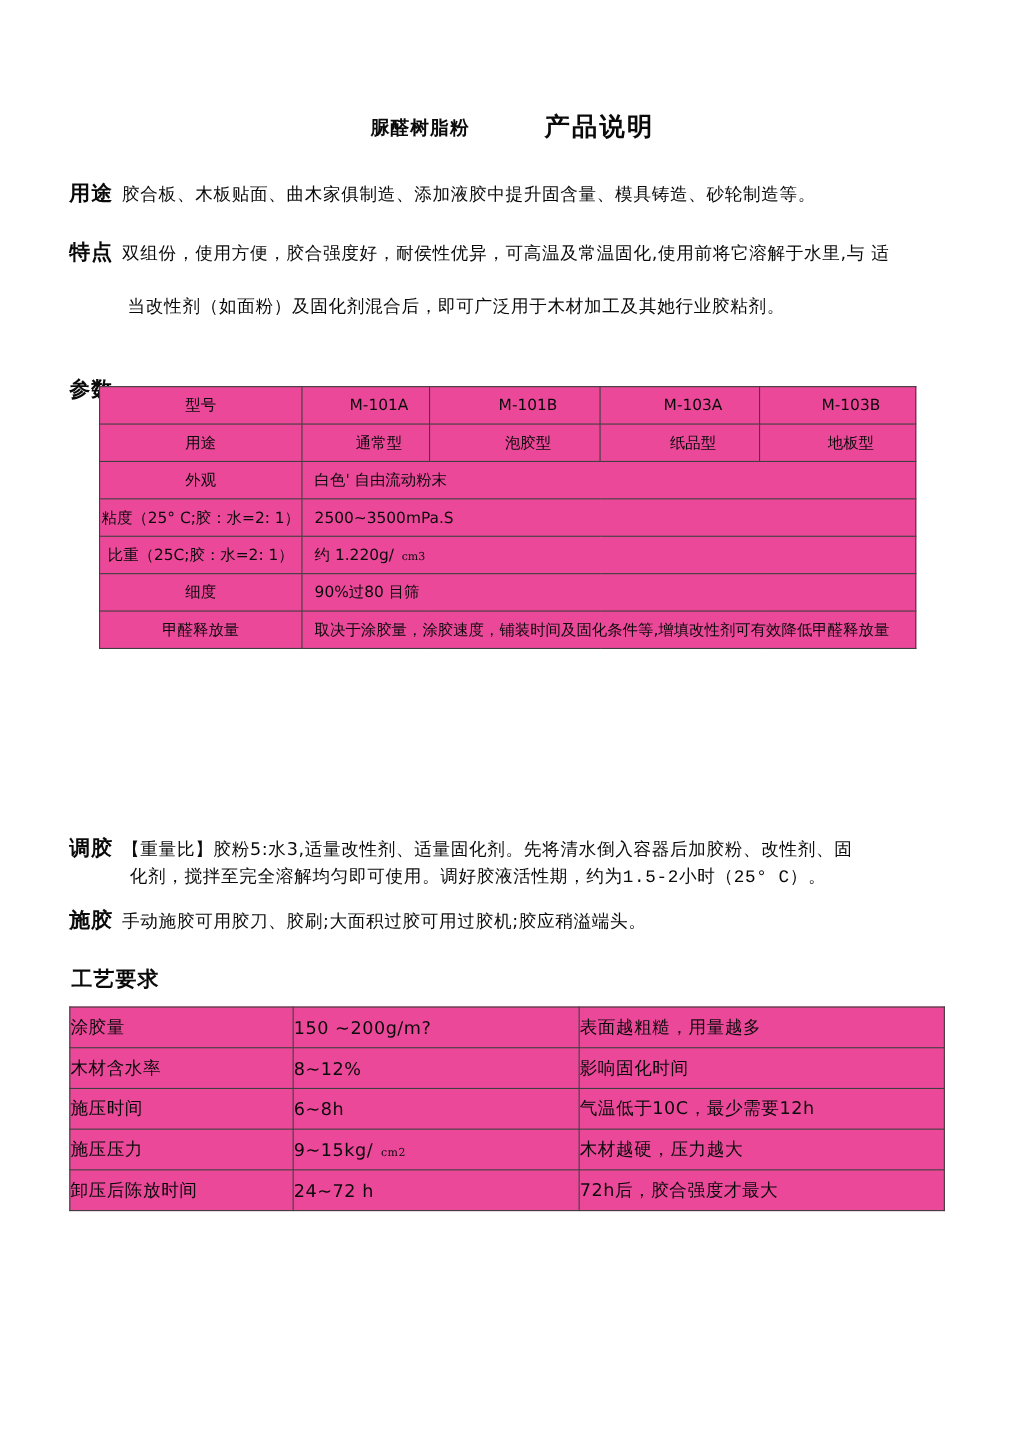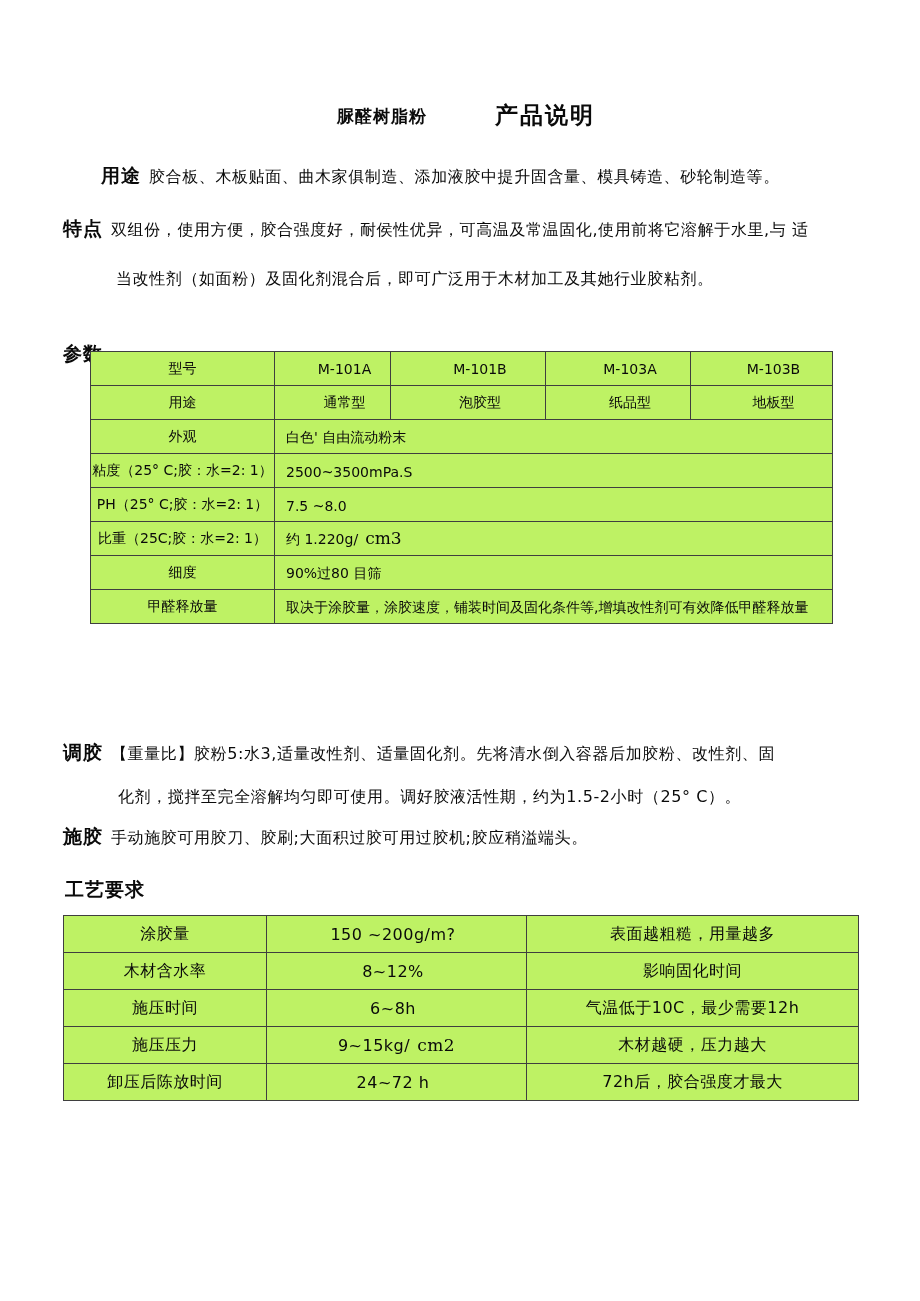--- a/index.html
+++ b/index.html
@@ -14,43 +14,43 @@
   }
   .abs { position:absolute; white-space:nowrap; }
 
   .h-sub  { font-size:17px; font-weight:bold; letter-spacing:1px; }
   .h-main { font-size:23px; font-weight:bold; letter-spacing:2px; }
 
   .sec-label { font-weight:bold; font-size:19px; letter-spacing:1px; }
   .body-text { font-size:16px; letter-spacing:0.6px; }
   .gap { display:inline-block; width:8px; }
 
-  table { border-collapse:collapse; table-layout:fixed; background:#bef264; }
+  table { border-collapse:collapse; table-layout:fixed; background:#ec4899; }
   td { border:1px solid #3f3f3f; overflow:hidden; white-space:nowrap; }
 
   .t1 { width:742px; font-size:14px; }
   .t1 td { height:34px; }
   .t1 .lbl { text-align:center; }
   .t1 .ctr { text-align:center;padding-left:24px; }
   .t1 .val { text-align:left; padding-left:11px; }
 
   .t2 { width:795px; font-size:16px; }
-  .t2 td { height:37px; text-align:center; letter-spacing:0.5px; }
+  .t2 td { height:37px; letter-spacing:0.5px; }
 
-  .sub-unit { font-size:17px; font-family:"DejaVu Serif", serif; margin-left:7px; }
+  .sub-unit { font-size:10px; font-family:"DejaVu Serif", serif; margin-left:7px; }
 </style>
 </head>
 <body>
 
 <div class="page">
 
   <span class="abs h-sub" style="left:337px; top:105px;">脲醛树脂粉</span>
   <span class="abs h-main" style="left:495px; top:100px;">产品说明</span>
 
-  <div class="abs" style="left:63px; top:163px;margin-left:38px;">
+  <div class="abs" style="left:63px; top:163px;">
     <span class="sec-label">用途</span><span class="gap"></span><span class="body-text">胶合板、木板贴面、曲木家俱制造、添加液胶中提升固含量、模具铸造、砂轮制造等。</span>
   </div>
 
   <div class="abs" style="left:63px; top:216px;">
     <span class="sec-label">特点</span><span class="gap"></span><span class="body-text">双组份，使用方便，胶合强度好，耐侯性优异，可高温及常温固化,使用前将它溶解于水里,与 适</span>
   </div>
   <div class="abs body-text" style="left:116px; top:269px;">当改性剂（如面粉）及固化剂混合后，即可广泛用于木材加工及其她行业胶粘剂。</div>
 
   <div class="abs sec-label" style="left:63px; top:313px;margin-top:28px;">参数</div>
 
@@ -79,43 +79,39 @@
     </tr>
     <tr>
       <td class="lbl">外观</td>
       <td class="val" colspan="4"><span>白色' 自由流动粉末</span><span class="sub-unit"></span></td>
     </tr>
     <tr>
       <td class="lbl">粘度（25° C;胶：水=2: 1）</td>
       <td class="val" colspan="4"><span>2500~3500mPa.S</span><span class="sub-unit"></span></td>
     </tr>
     <tr>
-      <td class="lbl">PH（25° C;胶：水=2: 1）</td>
-      <td class="val" colspan="4"><span>7.5 ~8.0</span><span class="sub-unit"></span></td>
-    </tr>
-    <tr>
       <td class="lbl">比重（25C;胶：水=2: 1）</td>
       <td class="val" colspan="4"><span>约 1.220g/</span><span class="sub-unit">cm3</span></td>
     </tr>
     <tr>
       <td class="lbl">细度</td>
       <td class="val" colspan="4"><span>90%过80 目筛</span><span class="sub-unit"></span></td>
     </tr>
     <tr>
       <td class="lbl">甲醛释放量</td>
       <td class="val" colspan="4"><span>取决于涂胶量，涂胶速度，铺装时间及固化条件等,增填改性剂可有效降低甲醛释放量</span><span class="sub-unit"></span></td>
     </tr>
   </tbody>
     </table>
 
 
-  <div class="abs" style="left:63px; top:740px;">
+  <div class="abs" style="left:63px; top:758px;">
     <span class="sec-label">调胶</span><span class="gap"></span><span class="body-text">【重量比】胶粉5:水3,适量改性剂、适量固化剂。先将清水倒入容器后加胶粉、改性剂、固</span>
   </div>
-  <div class="abs body-text" style="left:118px; top:787px;">化剂，搅拌至完全溶解均匀即可使用。调好胶液活性期，约为1.5-2小时（25° C）。</div>
+  <div class="abs body-text" style="left:118px; top:787px;font-family:Liberation Mono, monospace;">化剂，搅拌至完全溶解均匀即可使用。调好胶液活性期，约为1.5-2小时（25° C）。</div>
 
   <div class="abs" style="left:63px; top:824px;">
     <span class="sec-label">施胶</span><span class="gap"></span><span class="body-text">手动施胶可用胶刀、胶刷;大面积过胶可用过胶机;胶应稍溢端头。</span>
   </div>
 
   <div class="abs sec-label" style="left:65px; top:877px;">工艺要求</div>
 
   <table class="t2 abs" style="left:63px; top:915px;">
     <colgroup>
       <col style="width:203px">

